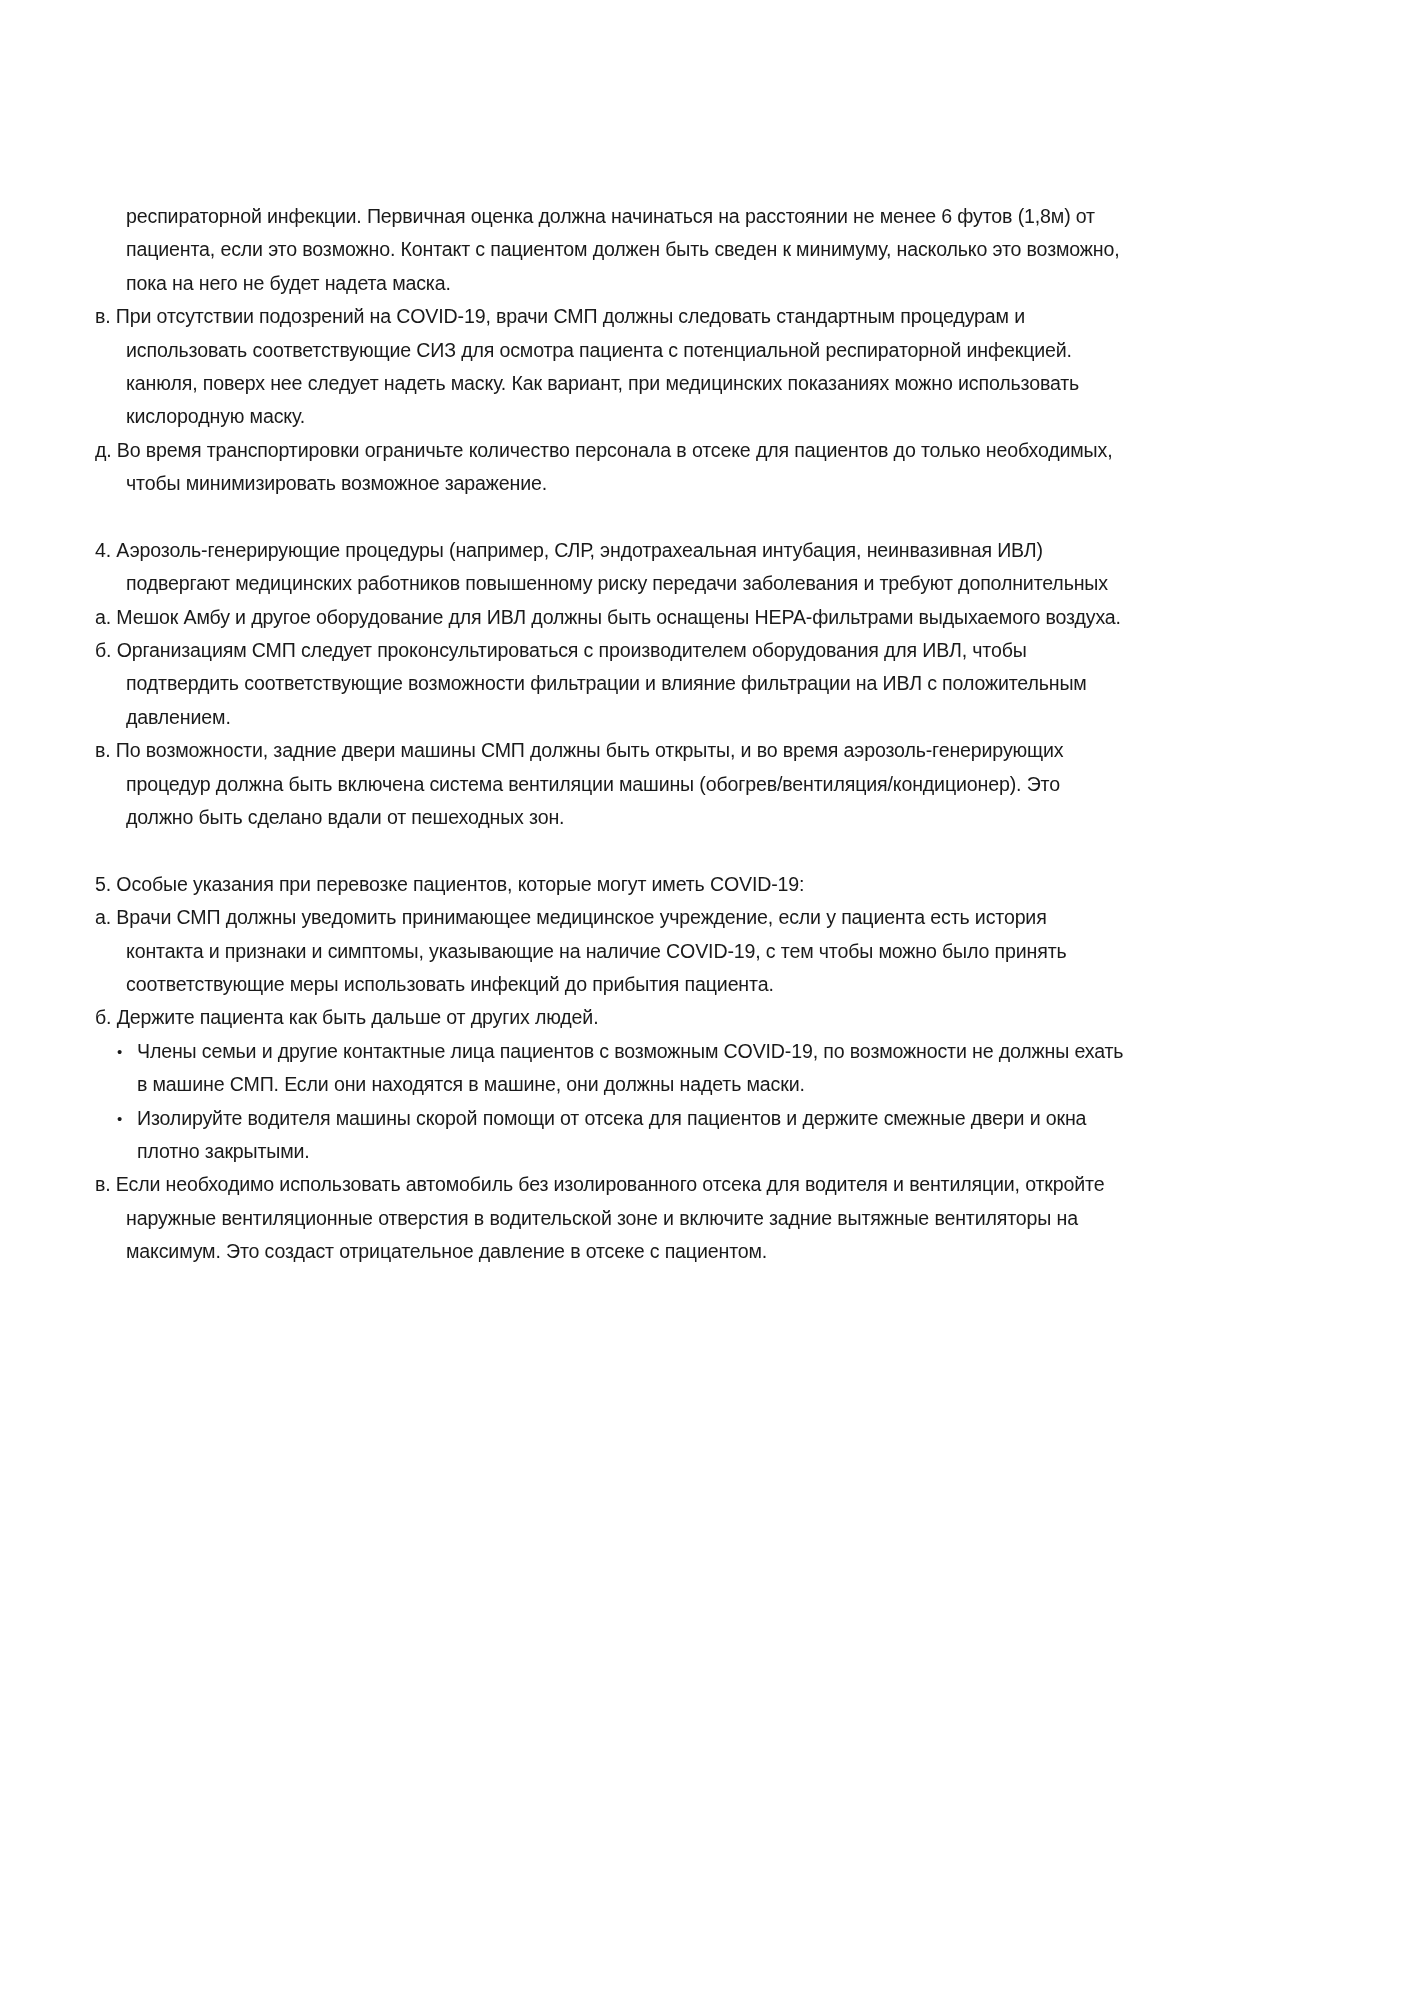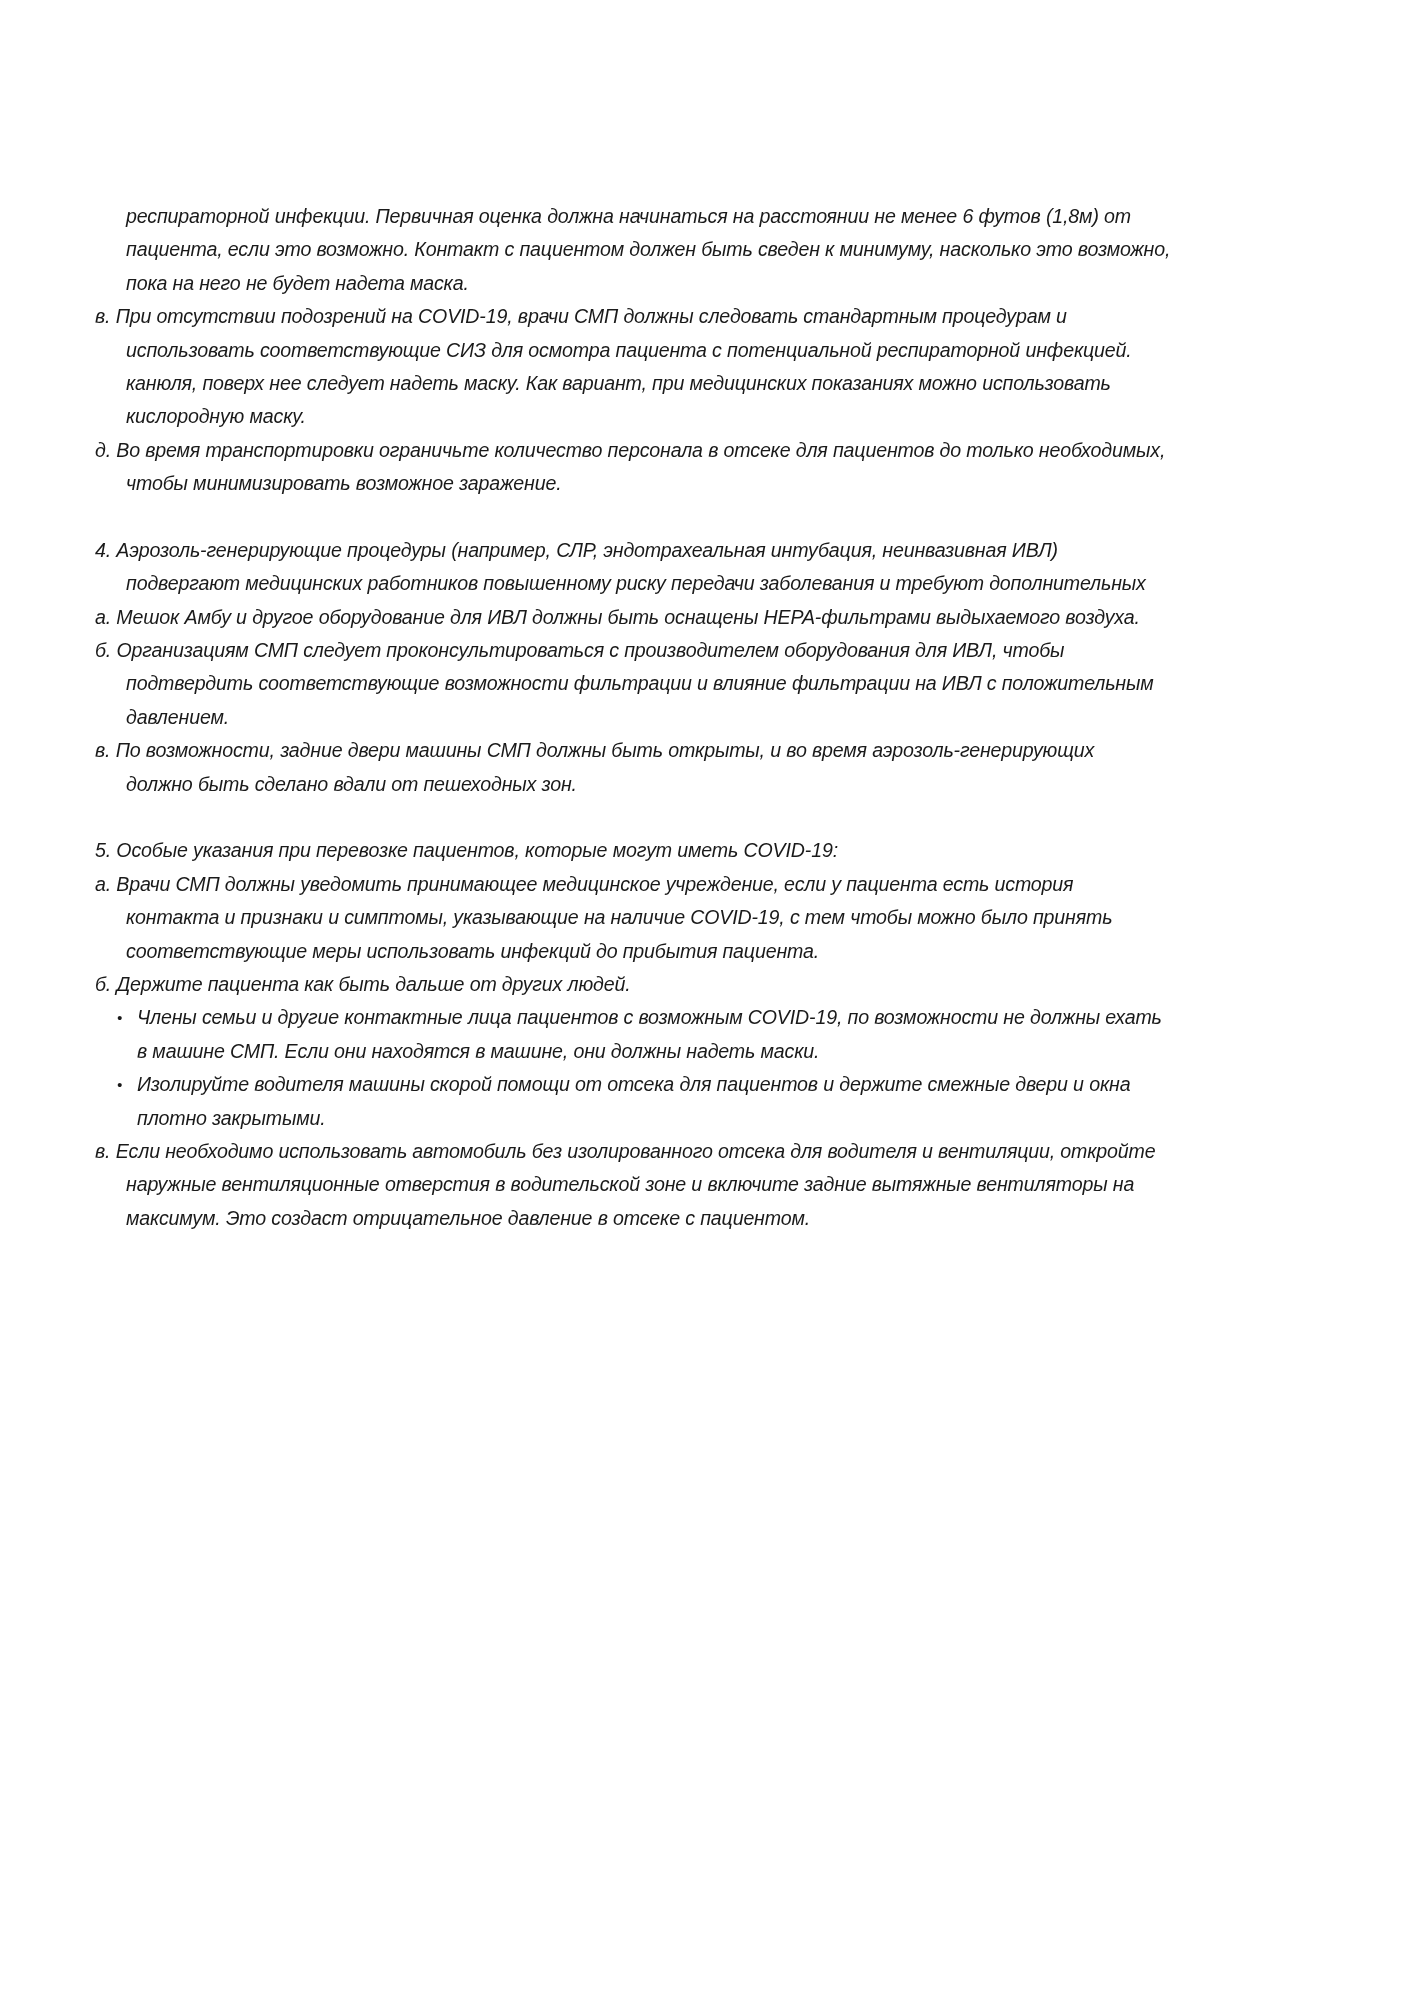--- a/index.html
+++ b/index.html
@@ -2,21 +2,21 @@
 <html><head>
 <meta charset="utf-8">
 <style>
   html, body { margin: 0; padding: 0; background: #ffffff; }
   body { width: 1413px; height: 2000px; position: relative; overflow: hidden; }
   .page {
     position: absolute; left: 0; top: 0; width: 1413px; height: 2000px;
     background: #ffffff; color: #1a1a1a;
     font-family: "Liberation Sans", "DejaVu Sans", sans-serif;
   }
-  .text { position: absolute; left: 95px; top: 200px; width: 1260px; font-style: italic; }
+  .text { position: absolute; left: 95px; top: 200px; width: 1260px; }
   .line {
     height: 33.4px; line-height: 33.4px; font-size: 19.6px;
     white-space: nowrap; letter-spacing: -0.15px;
   }
   .blank { height: 33.4px; }
   .i0 { padding-left: 0; }
   .i1 { padding-left: 31px; }
   .bl { padding-left: 22px; }
   .i2 { padding-left: 42px; }
   .bullet { display: inline-block; width: 20px; font-size: 15px; vertical-align: top; }
@@ -45,20 +45,21 @@
     <div class="line i0">4. Аэрозоль-генерирующие процедуры (например, СЛР, эндотрахеальная интубация, неинвазивная ИВЛ)</div>
     <div class="line i1">подвергают медицинских работников повышенному риску передачи заболевания и требуют дополнительных</div>
 
     <div class="line i0">а. Мешок Амбу и другое оборудование для ИВЛ должны быть оснащены HEPA-фильтрами выдыхаемого воздуха.</div>
 
     <div class="line i0">б. Организациям СМП следует проконсультироваться с производителем оборудования для ИВЛ, чтобы</div>
     <div class="line i1">подтвердить соответствующие возможности фильтрации и влияние фильтрации на ИВЛ с положительным</div>
     <div class="line i1">давлением.</div>
 
     <div class="line i0">в. По возможности, задние двери машины СМП должны быть открыты, и во время аэрозоль-генерирующих</div>
+    <div class="line i1">процедур должна быть включена система вентиляции машины (обогрев/вентиляция/кондиционер). Это</div>
     <div class="line i1">должно быть сделано вдали от пешеходных зон.</div>
 
     <div class="blank"></div>
 
     <div class="line i0">5. Особые указания при перевозке пациентов, которые могут иметь COVID-19:</div>
 
     <div class="line i0">а. Врачи СМП должны уведомить принимающее медицинское учреждение, если у пациента есть история</div>
     <div class="line i1">контакта и признаки и симптомы, указывающие на наличие COVID-19, с тем чтобы можно было принять</div>
     <div class="line i1">соответствующие меры использовать инфекций до прибытия пациента.</div>
 

